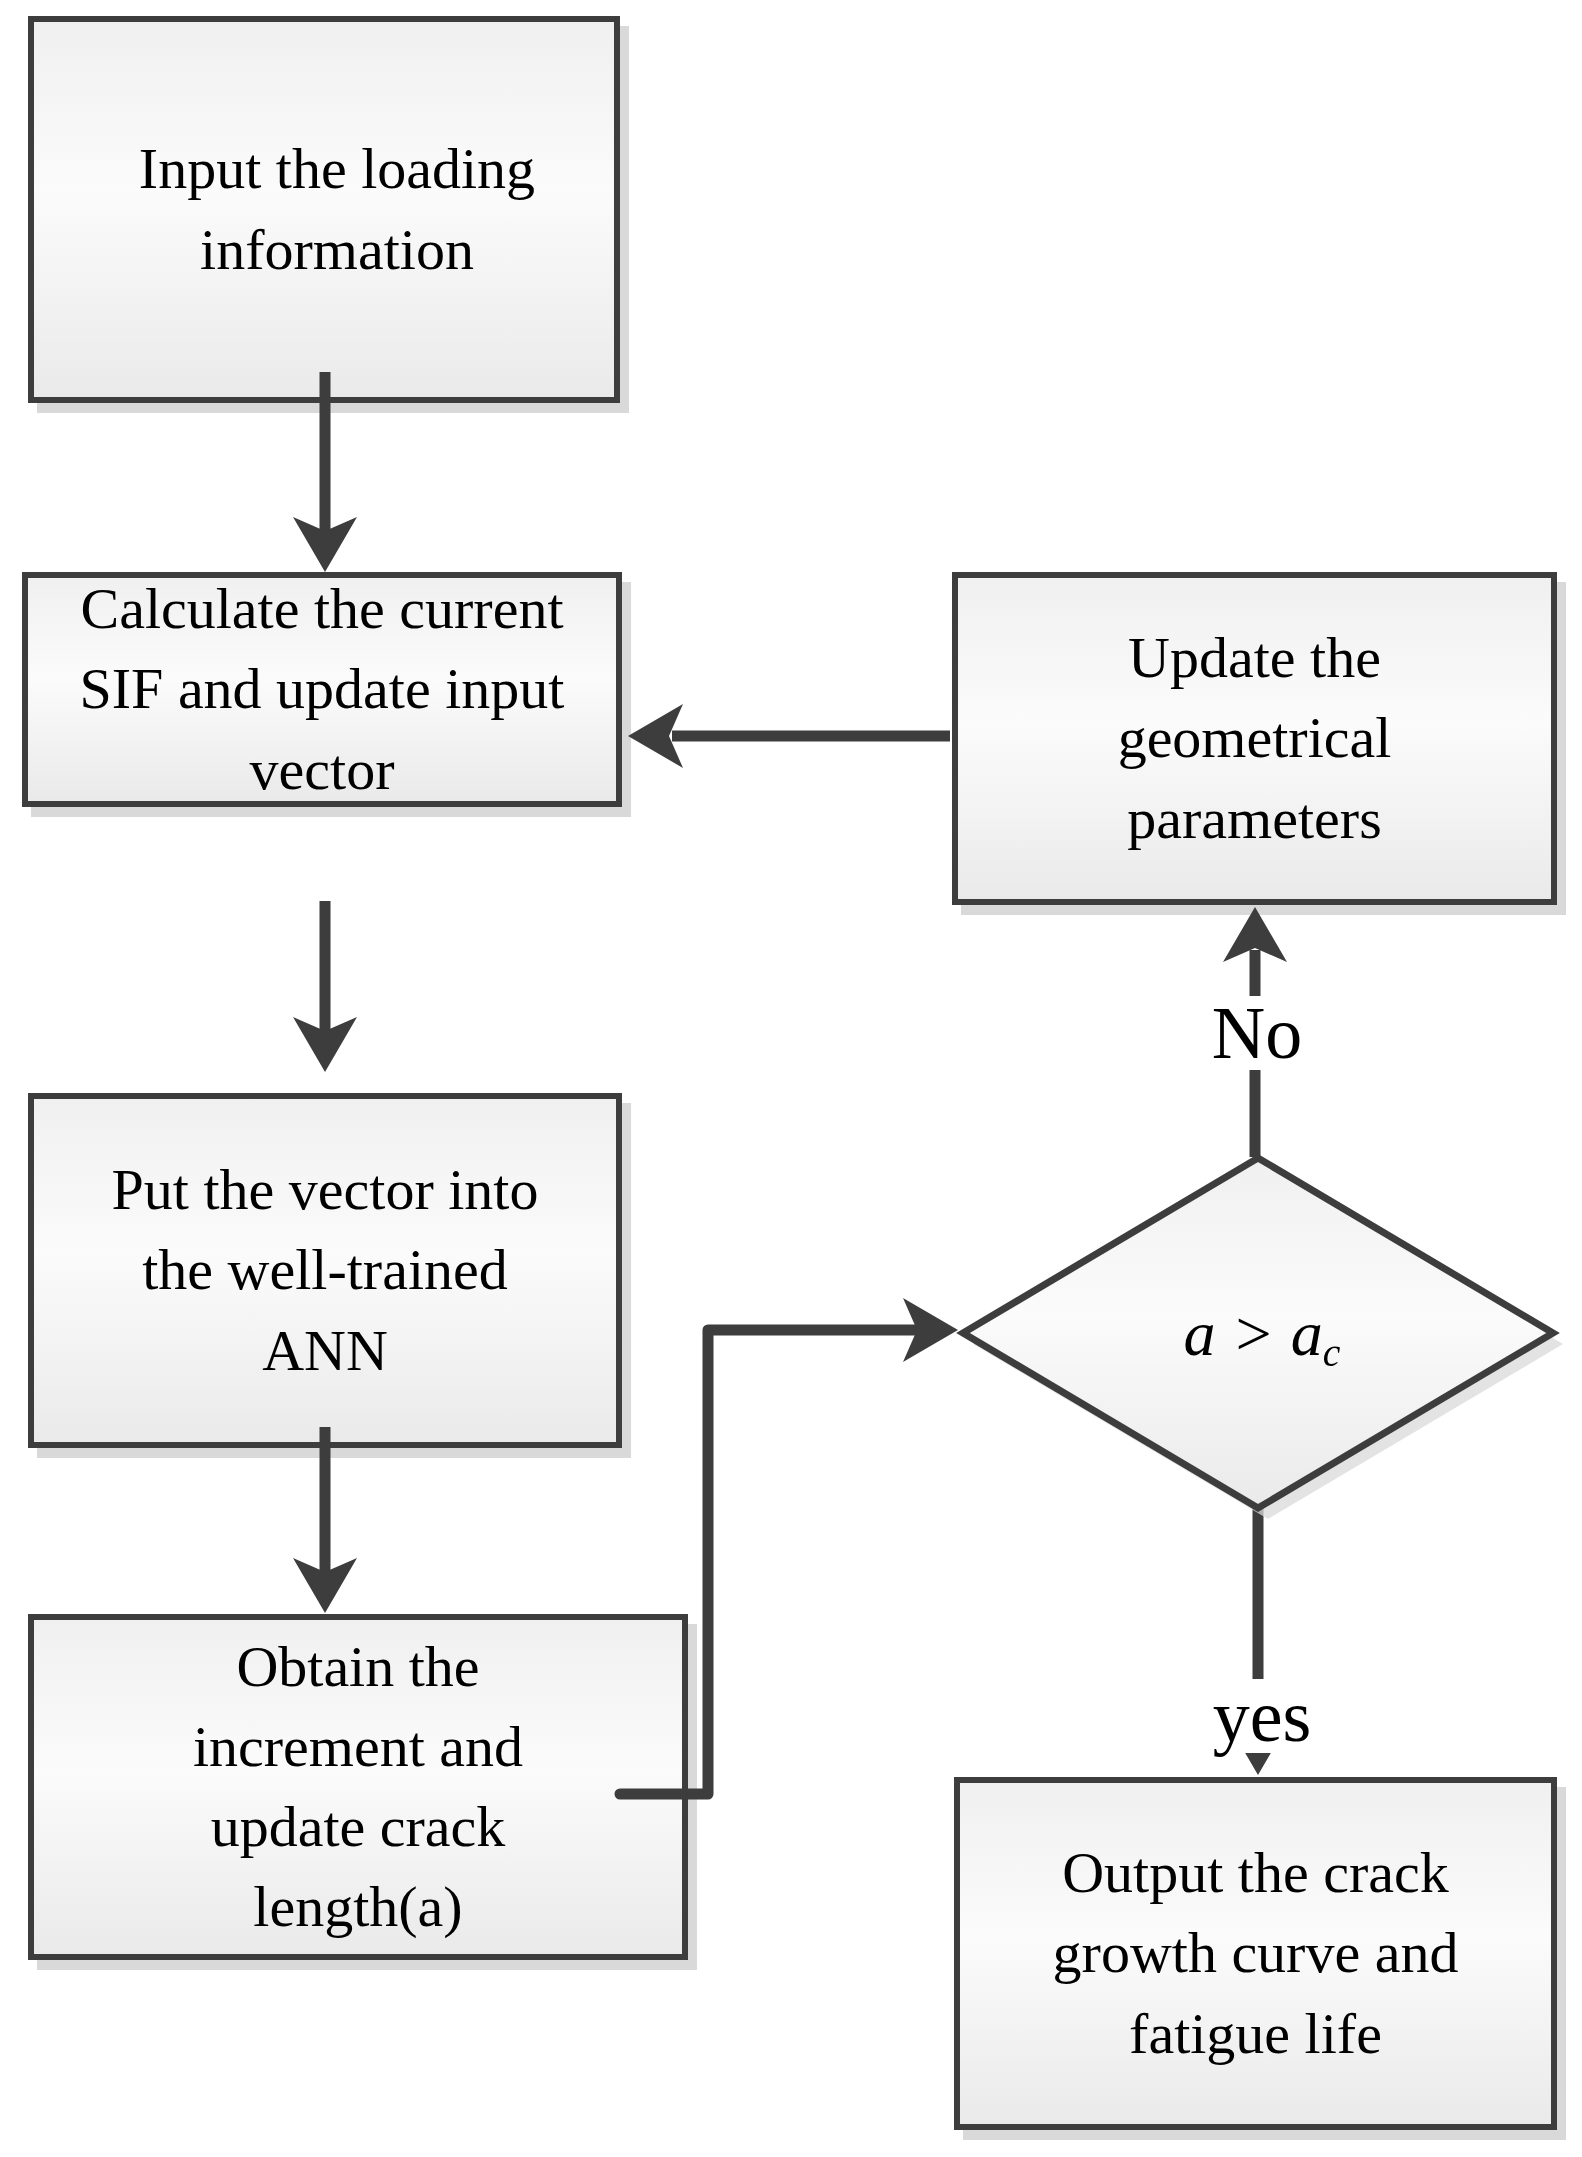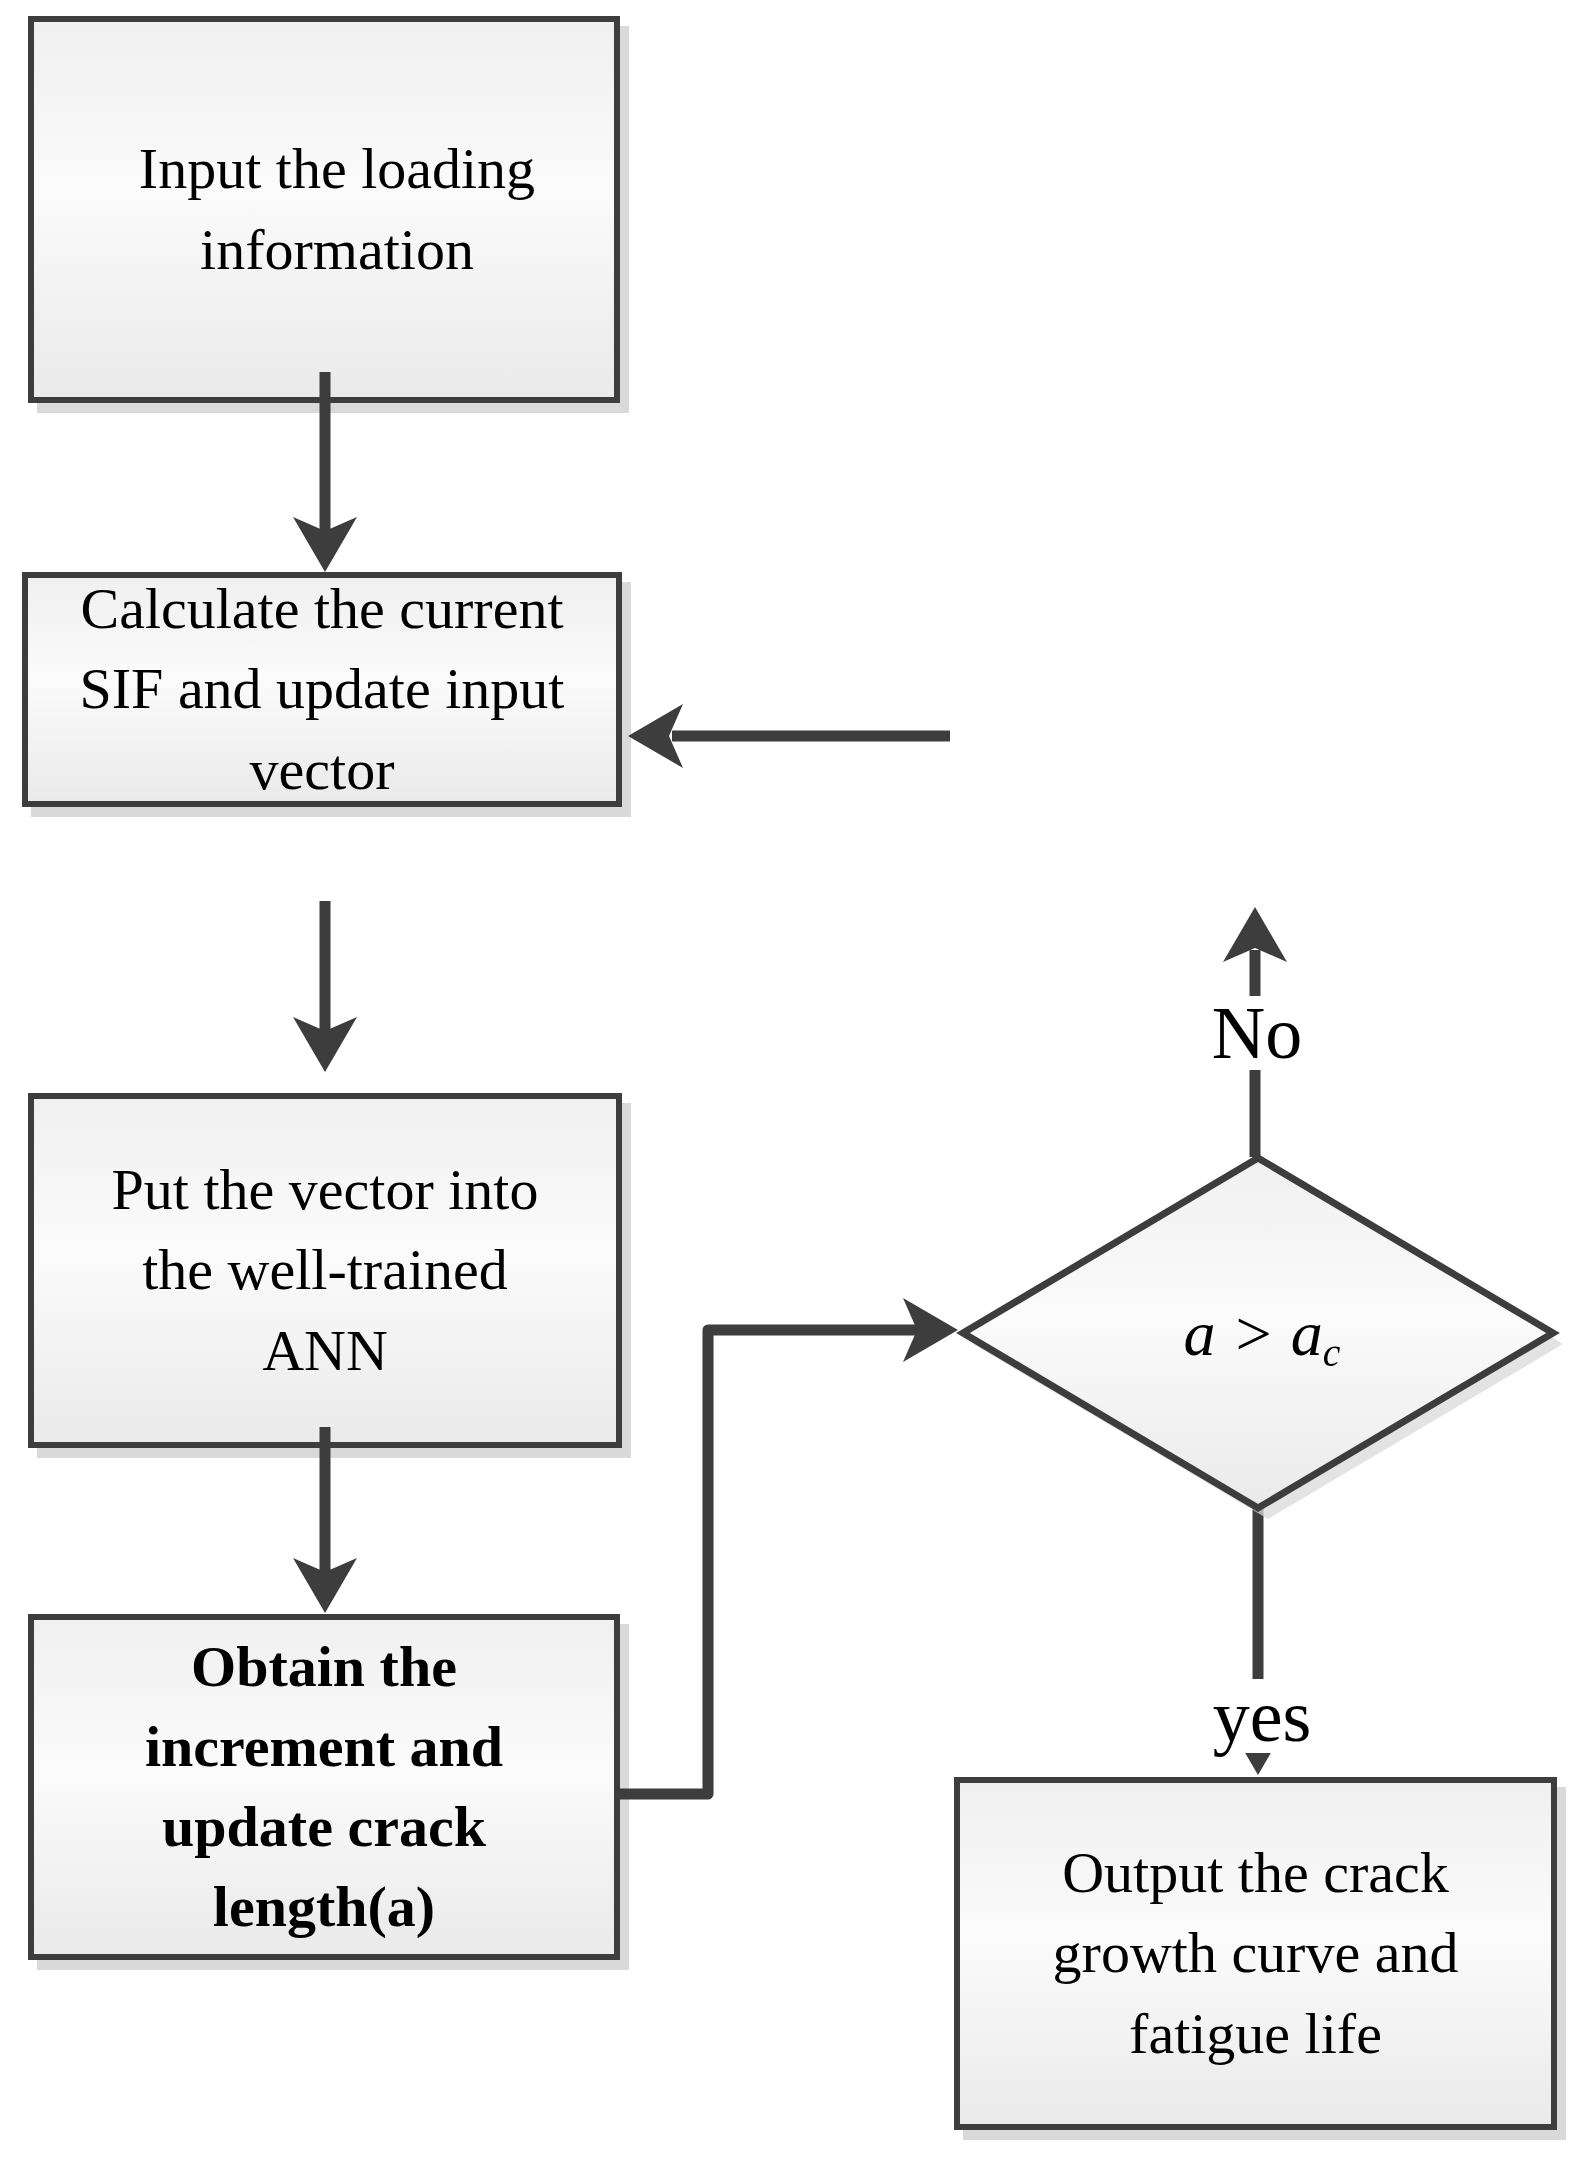--- a/index.html
+++ b/index.html
@@ -133,27 +133,32 @@
 SIF and update input
 vector</div>
   </div>
 
   <div class="node" style="left:28px;top:1073px;width:594px;height:355px;margin-top:20px;">
     <div class="node-label">Put the vector into
 the well-trained
 ANN</div>
   </div>
 
-  <div class="node" style="left:28px;top:1614px;width:592px;height:346px;font-weight:bold;">
+  <div class="node" style="left:28px;top:1614px;width:660px;height:346px;">
     <div class="node-label">Obtain the
 increment and
 update crack
 length(a)</div>
   </div>
 
+  <div class="node" style="left:952px;top:572px;width:605px;height:333px;">
+    <div class="node-label">Update the
+geometrical
+parameters</div>
+  </div>
 
   <div class="node" style="left:954px;top:1777px;width:603px;height:353px;">
     <div class="node-label">Output the crack
 growth curve and
 fatigue life</div>
   </div>
 
   <div class="decision-label" style="left:1262px;top:1334px;font-style:italic;">
     <span>a &gt; a</span><sub>c</sub>
   </div>

